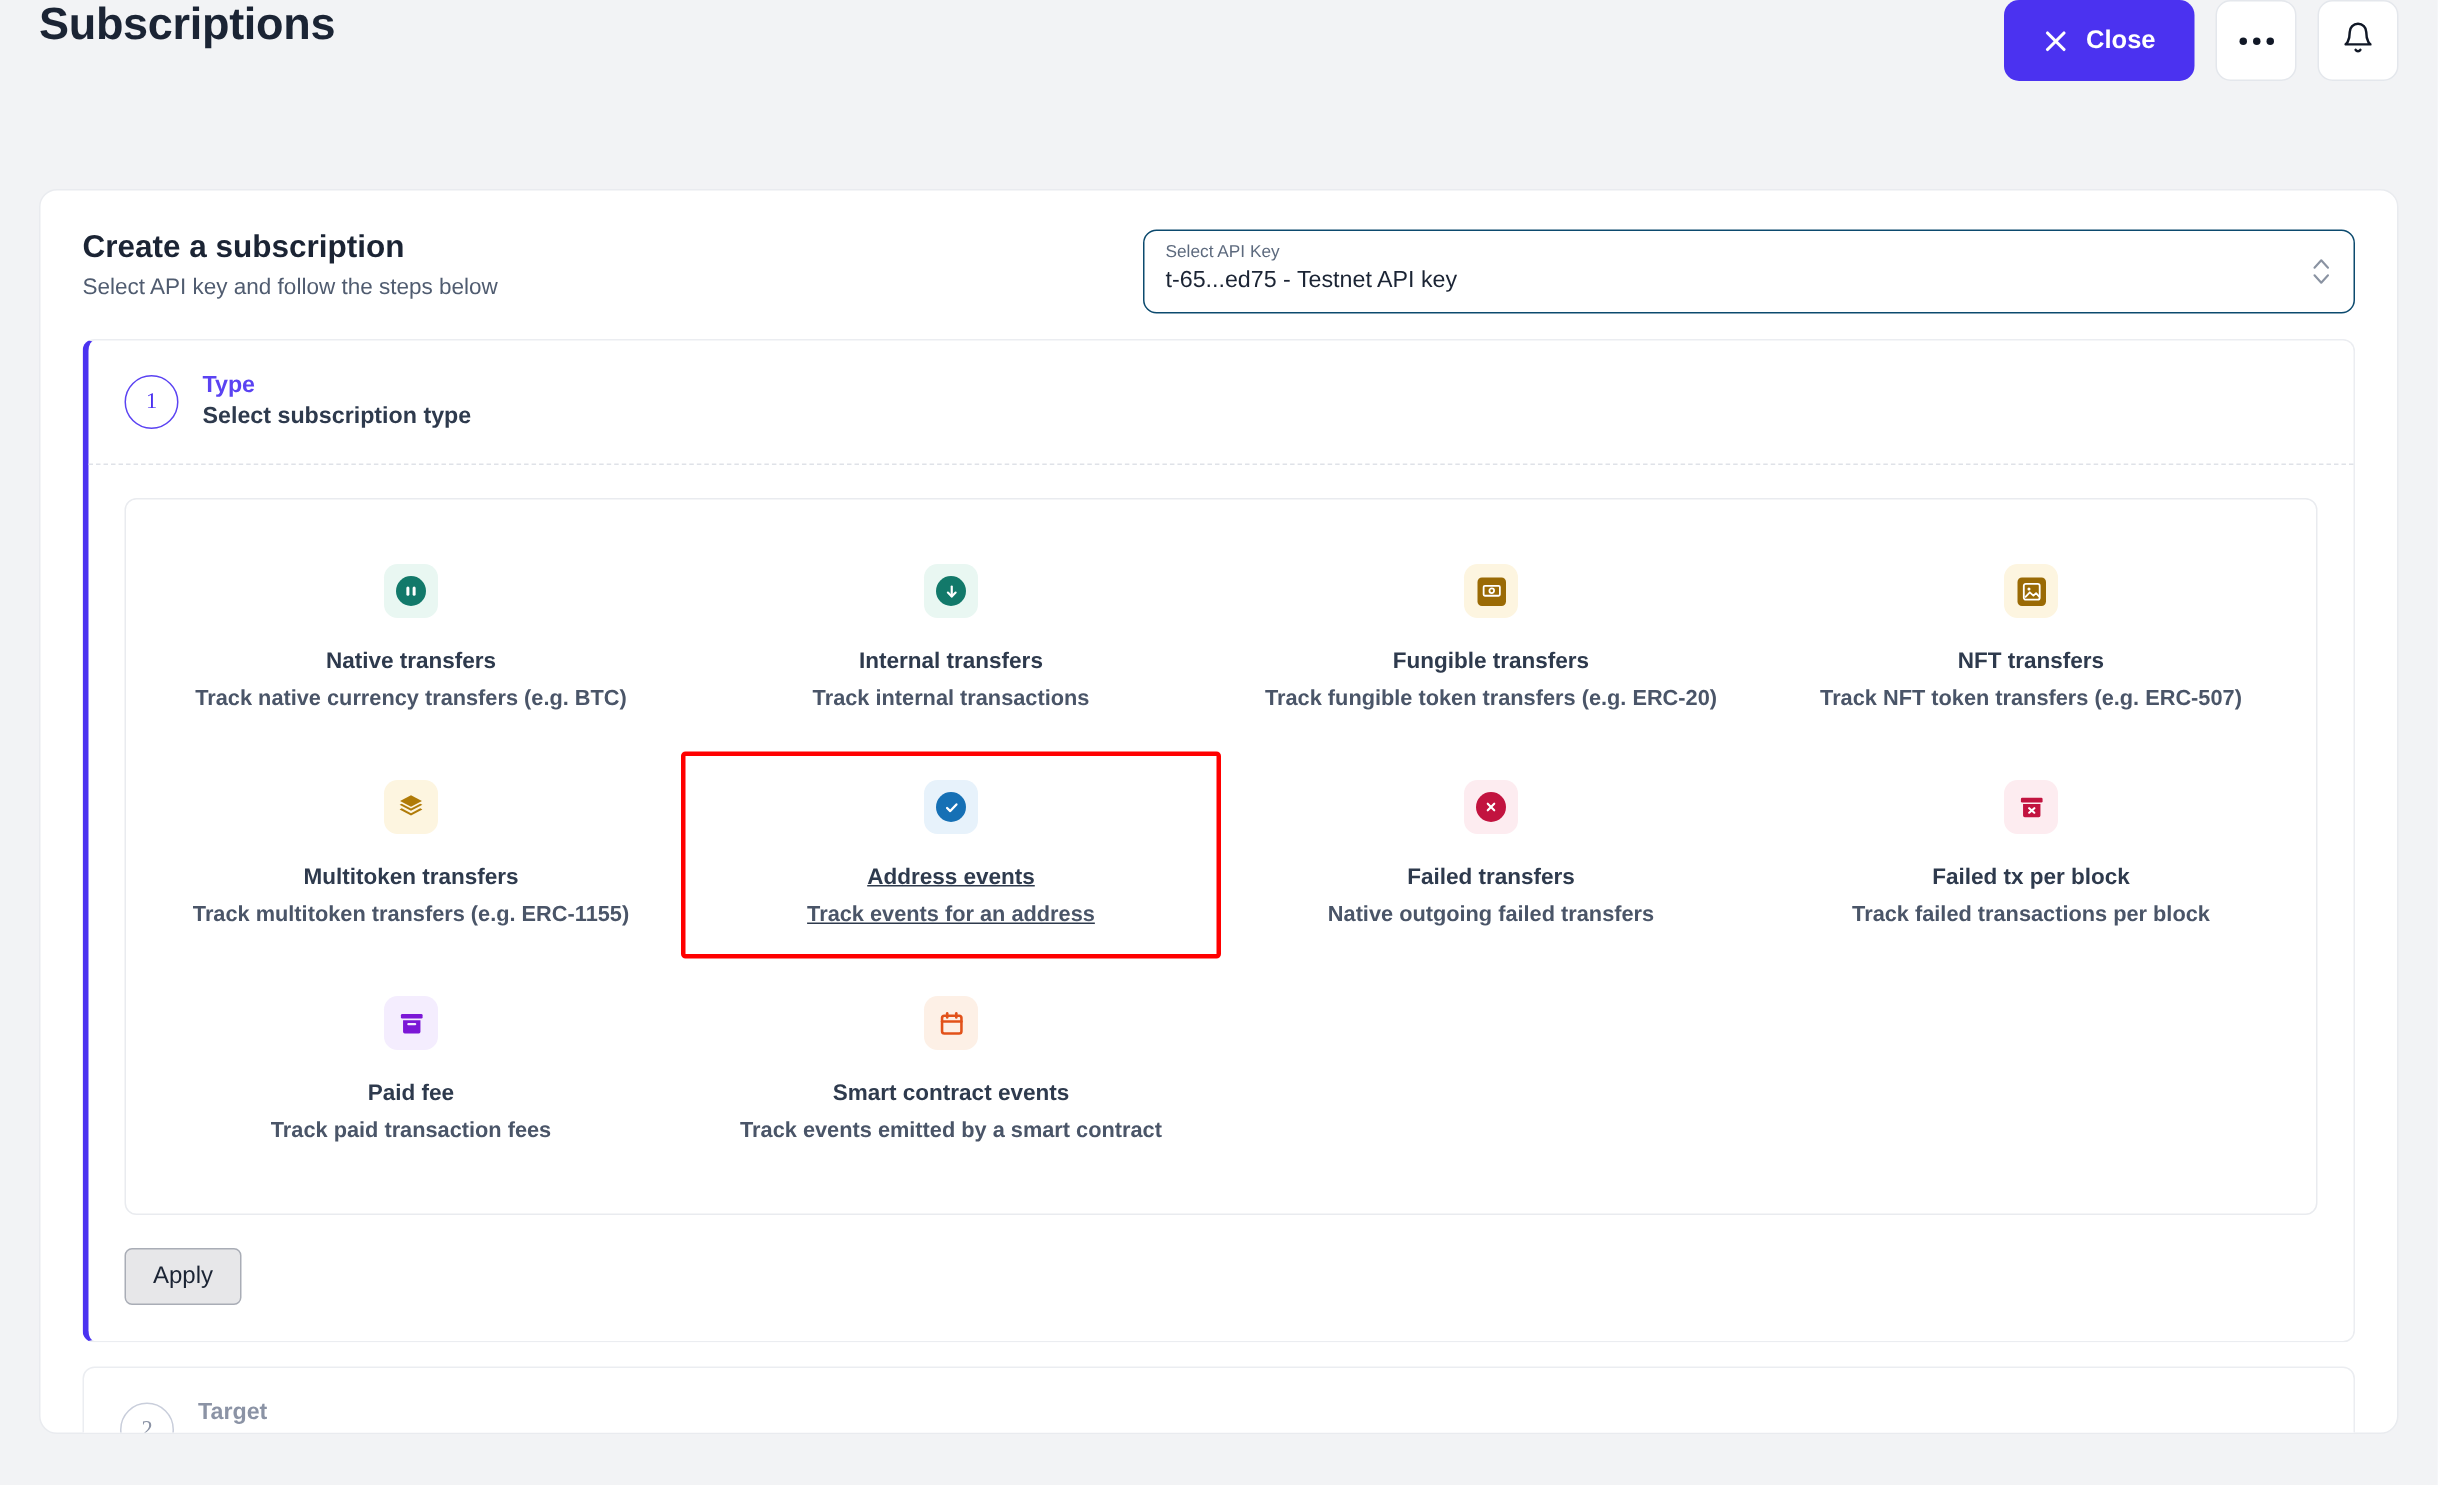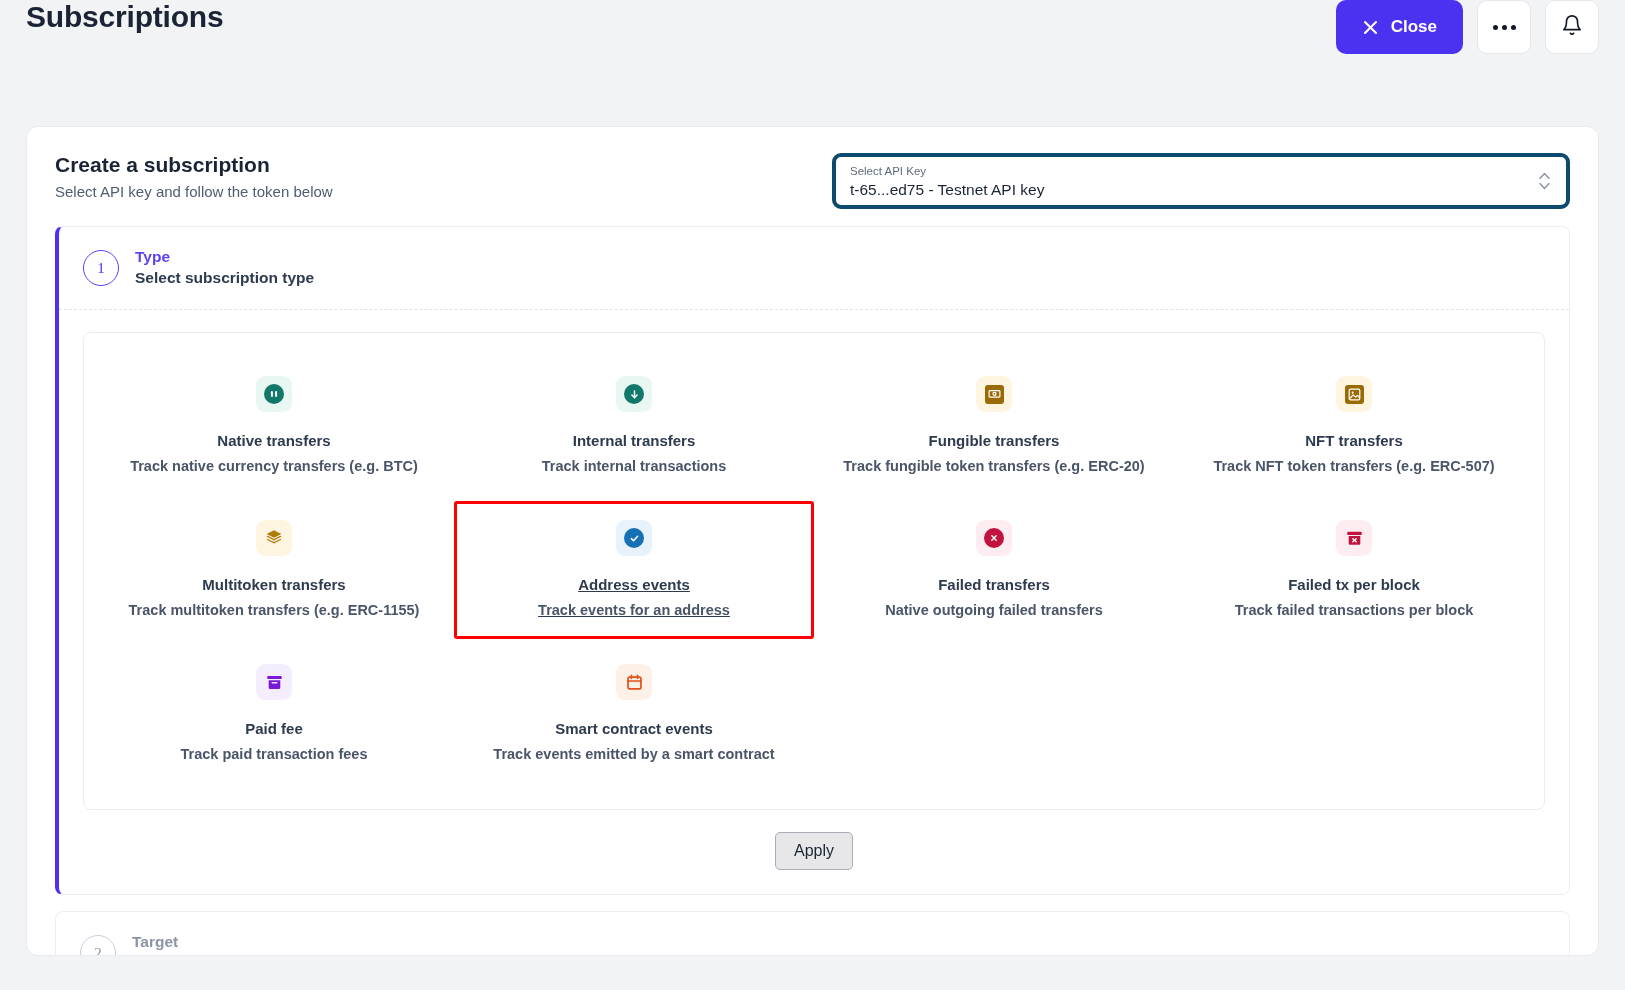--- a/index.html
+++ b/index.html
@@ -73,23 +73,23 @@
     color: #1b2434;
     margin-bottom: 6px;
   }
   .card-head-text p {
     font-size: 15px;
     color: #505c70;
   }
 
   
   .api-select {
-    width: 738px;
+    width: 808px;
     height: 56px;
-    border: 4px solid #0c4a6e;
+    border: 1px solid #0c4a6e;
     border-radius: 9px;
     background: #fff;
     position: relative;
     padding: 7px 14px 0 14px;
     cursor: pointer;
   }
   .api-select .lbl {
     font-size: 11.5px;
     color: #5d6a7e;
     line-height: 14px;
@@ -197,21 +197,21 @@
     text-align: center;
   }
   .type-desc {
     font-size: 14.5px;
     font-weight: bold;
     color: #4a5568;
     text-align: center;
     white-space: nowrap;
   }
 
-  .apply-row { display: flex; justify-content: center; padding: 22px 0 4px 0; }
+  .apply-row { display: flex; justify-content: flex-start; padding: 22px 0 4px 0; }
   .btn-apply {
     background: #e7e7e9;
     border: 1px solid #a9adb6;
     border-radius: 5px;
     color: #1b2434;
     font-size: 16px;
     font-family: "Liberation Sans", sans-serif;
     padding: 9px 18px;
     cursor: pointer;
   }
@@ -249,21 +249,21 @@
       </span>
     </div>
   </div>
 </div>
 
 <div class="main-card">
 
   <div class="card-head">
     <div class="card-head-text">
       <h2>Create a subscription</h2>
-      <p>Select API key and follow the token below</p>
+      <p>Select API key and follow the steps below</p>
     </div>
     <div class="api-select">
       <div class="lbl">Select API Key</div>
       <div class="val">t-65...ed75 - Testnet API key</div>
       <span class="chev">
         <svg width="11" height="7" viewBox="0 0 11 7" fill="none" stroke="#8a93a2" stroke-width="1.4" stroke-linecap="round" stroke-linejoin="round">
             <polyline points="1,6 5.5,1 10,6"></polyline>
           </svg>
         <svg width="11" height="7" viewBox="0 0 11 7" fill="none" stroke="#8a93a2" stroke-width="1.4" stroke-linecap="round" stroke-linejoin="round">
             <polyline points="1,1 5.5,6 10,1"></polyline>

